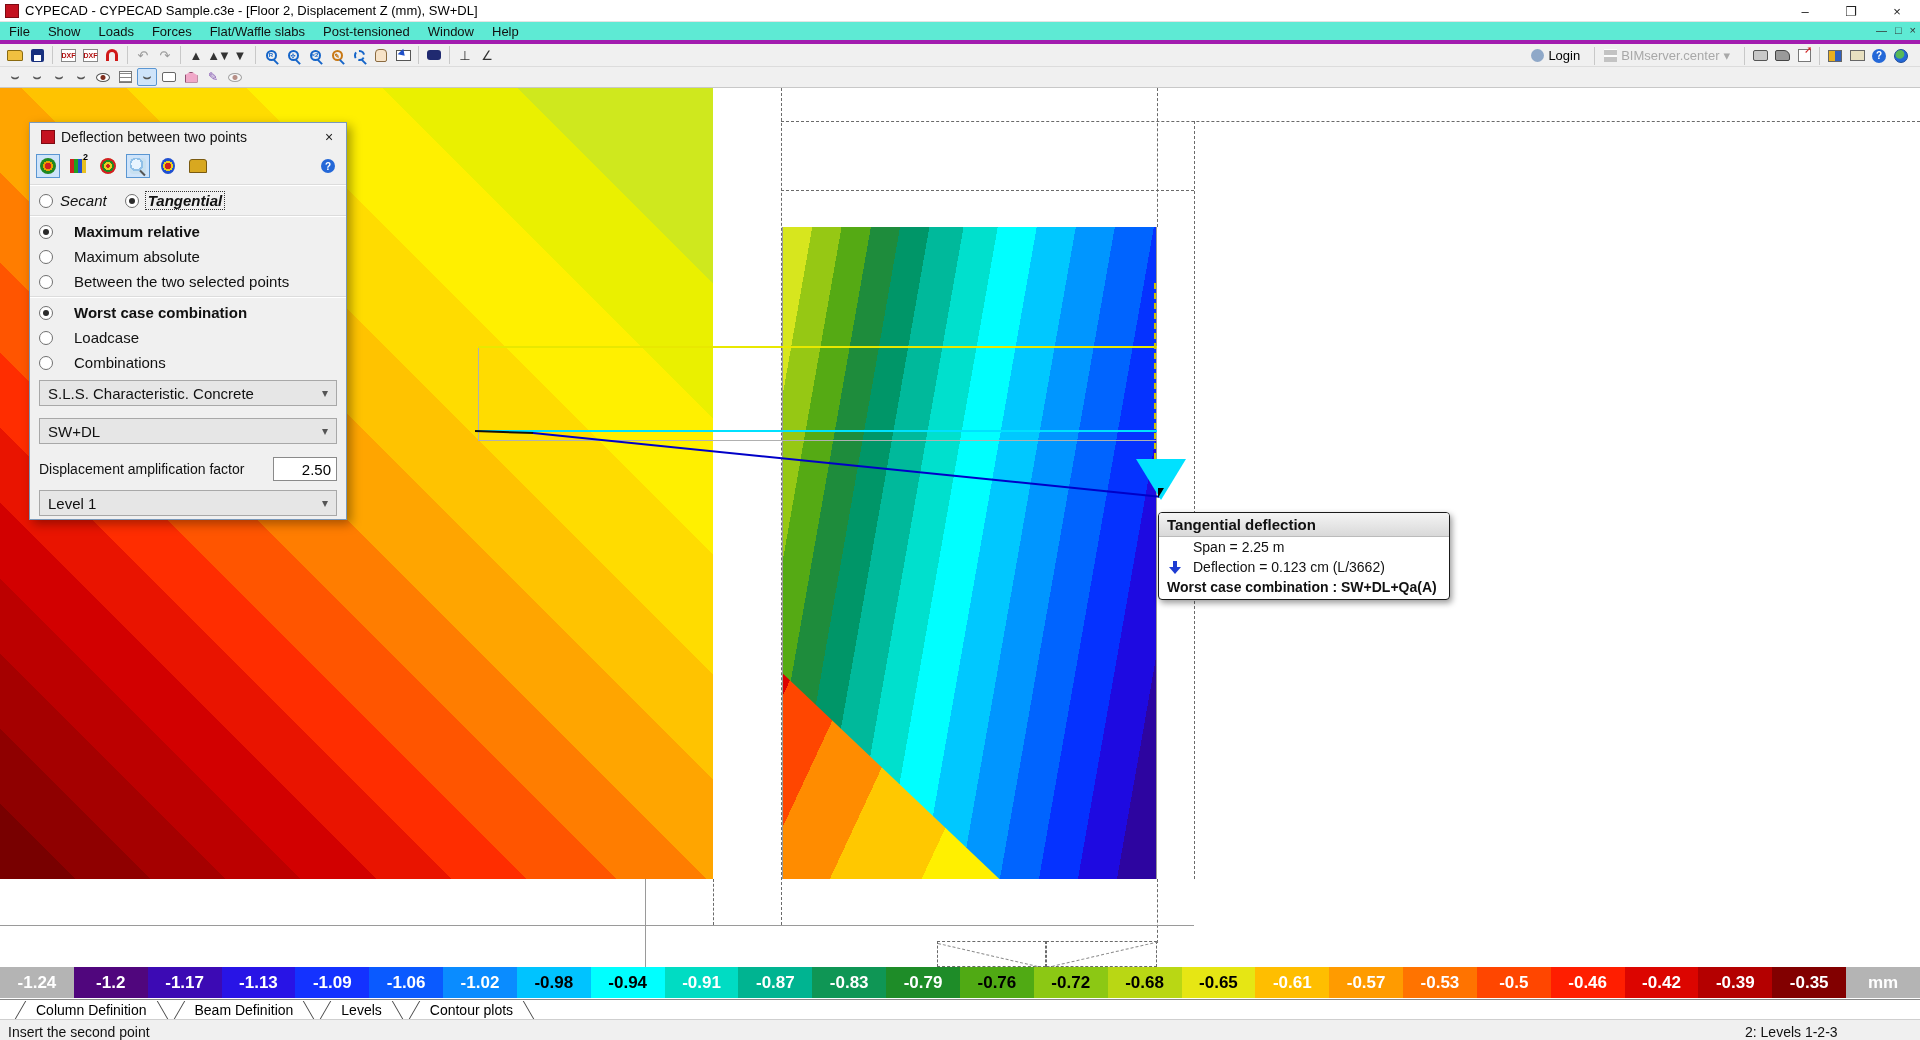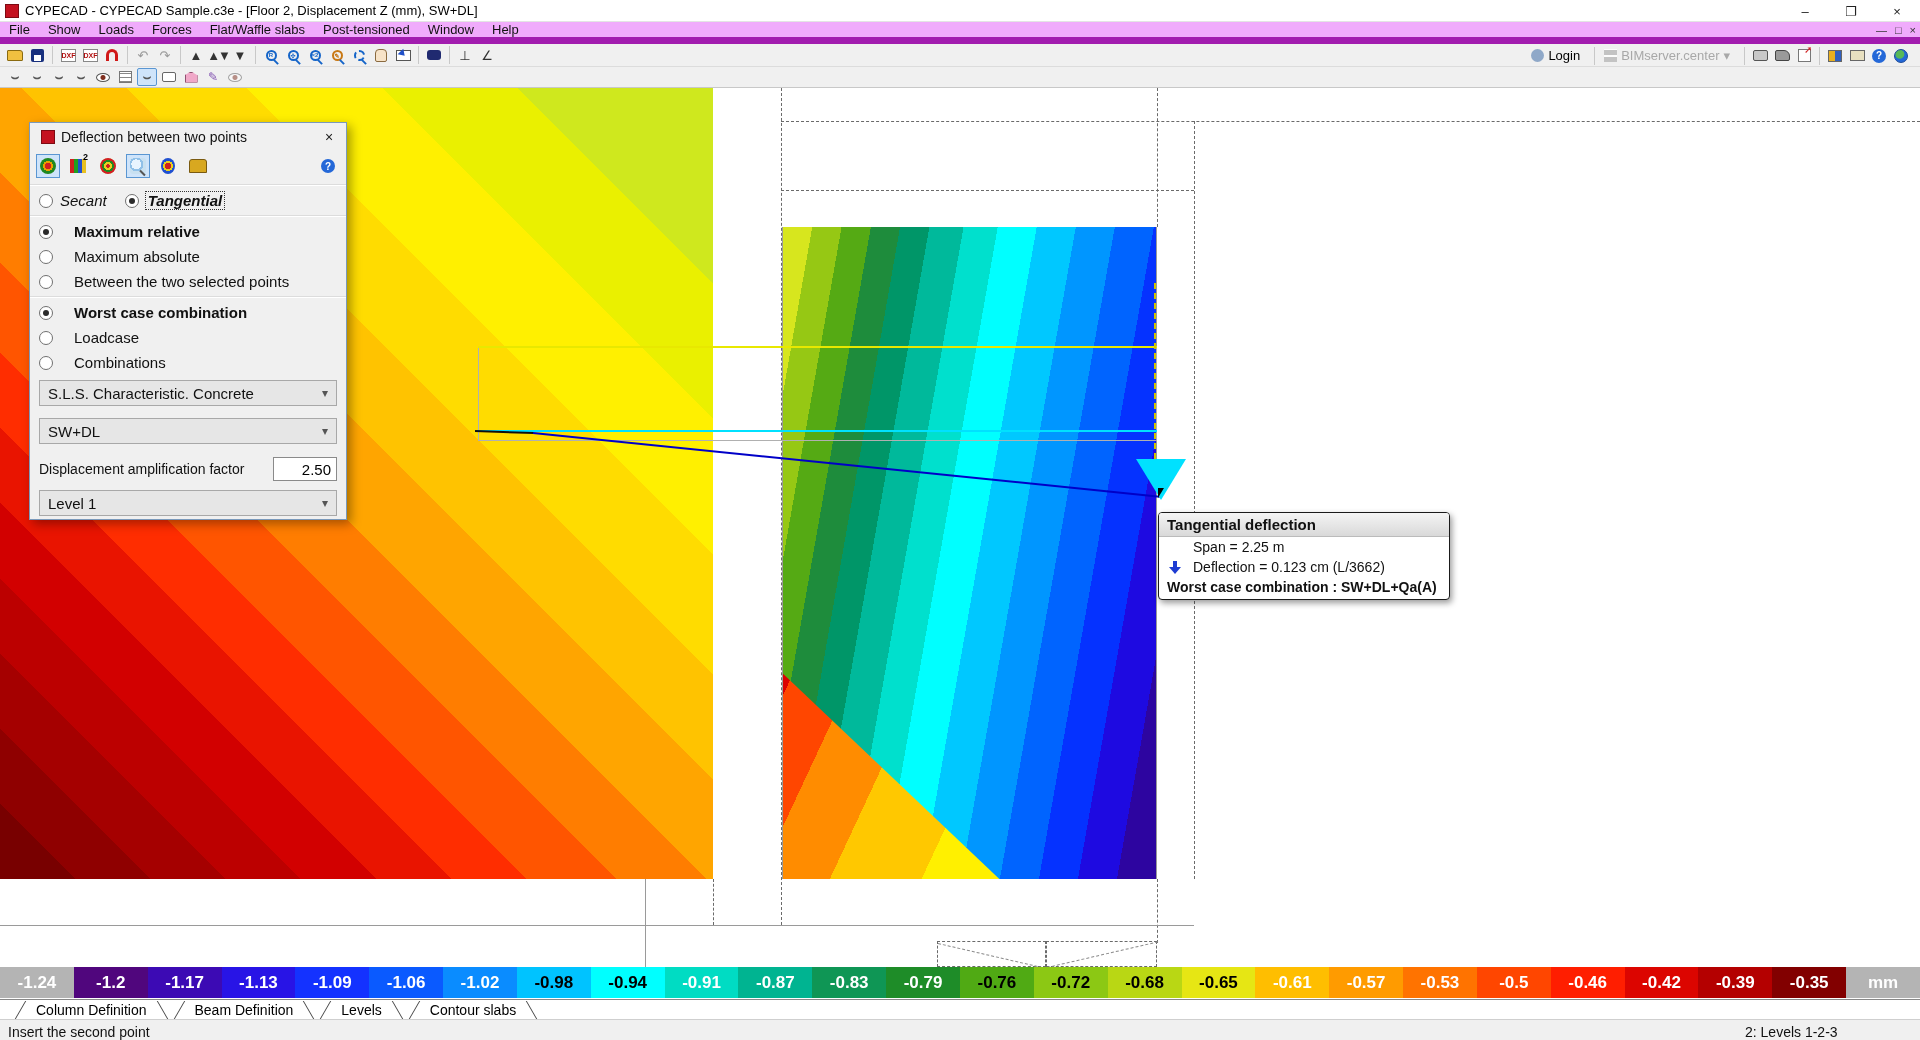--- a/index.html
+++ b/index.html
@@ -5,21 +5,21 @@
   * { margin:0; padding:0; box-sizing:border-box; }
   html,body { width:1920px; height:1040px; overflow:hidden; font-family:"Liberation Sans", sans-serif; background:#fff; }
   #app { position:relative; width:1920px; height:1040px; background:#fff; }
   .abs { position:absolute; }
 
   
   #titlebar { left:0; top:0; width:1920px; height:22px; background:#ffffff; border-bottom:1px solid #e4e4e4; display:flex; align-items:center; font-size:13px; color:#000; }
   .app-icon { width:14px; height:14px; background:#c41220; margin:0 6px 0 5px; border:1px solid #7d0a12; }
   .win-btns { position:absolute; right:0; top:0; height:22px; display:flex; }
   .win-btn { width:46px; height:22px; display:flex; align-items:center; justify-content:center; font-size:13px; color:#222; }
-  #menubar { left:0; top:22px; width:1920px; height:22px; background:#f0abfc; display:flex; align-items:center; font-size:13px; color:#111; border-bottom:7px solid #a21caf; }
+  #menubar { left:0; top:22px; width:1920px; height:22px; background:#5eead4; display:flex; align-items:center; font-size:13px; color:#111; border-bottom:4px solid #a21caf; }
   .menu-item { padding:2px 9px; }
   .mdi-btns { position:absolute; right:4px; top:24px; display:flex; gap:8px; font-size:11px; color:#333; }
 
   
   #toolbar1 { left:0; top:44px; width:1920px; height:23px; background:#f0f0f0; border-bottom:1px solid #dcdcdc; display:flex; align-items:center; padding-left:4px; }
   #toolbar2 { left:0; top:67px; width:1920px; height:21px; background:#f0f0f0; border-bottom:1px solid #c8c8c8; display:flex; align-items:center; padding-left:4px; }
   .tb-icon { width:20px; height:18px; margin:0 1px; display:flex; align-items:center; justify-content:center; font-size:13px; color:#333; }
   .tb-sep { width:1px; height:18px; background:#c8c8c8; margin:0 4px; }
   .ico-box { width:15px; height:13px; border:1px solid #888; background:#fff; font-size:7px; line-height:11px; text-align:center; color:#b01010; font-weight:bold; }
   .folder { width:16px; height:11px; background:#f0c040; border:1px solid #8a6a10; border-radius:1px 3px 1px 1px; }
@@ -431,21 +431,21 @@
       <div class="scale-seg" style="background: rgb(220, 5, 0); color: rgb(255, 255, 255);">-0.42</div>
       <div class="scale-seg" style="background: rgb(180, 0, 0); color: rgb(255, 255, 255);">-0.39</div>
       <div class="scale-seg" style="background: rgb(130, 0, 0); color: rgb(255, 255, 255);">-0.35</div>
       <div class="scale-seg" style="background: rgb(180, 180, 180); color: rgb(255, 255, 255);">mm</div>
     </div>
 
   <div id="tabs-row" class="abs">
     <span class="tab">Column Definition</span>
     <span class="tab">Beam Definition</span>
     <span class="tab">Levels</span>
-    <span class="tab">Contour slabs</span>
+    <span class="tab">Contour plots</span>
   </div>
 
   <div id="statusbar" class="abs">
     <span>Insert the second point</span>
     <span id="status-right">2: Levels 1-2-3</span>
   </div>
 
 </div>
 
 </body></html>

